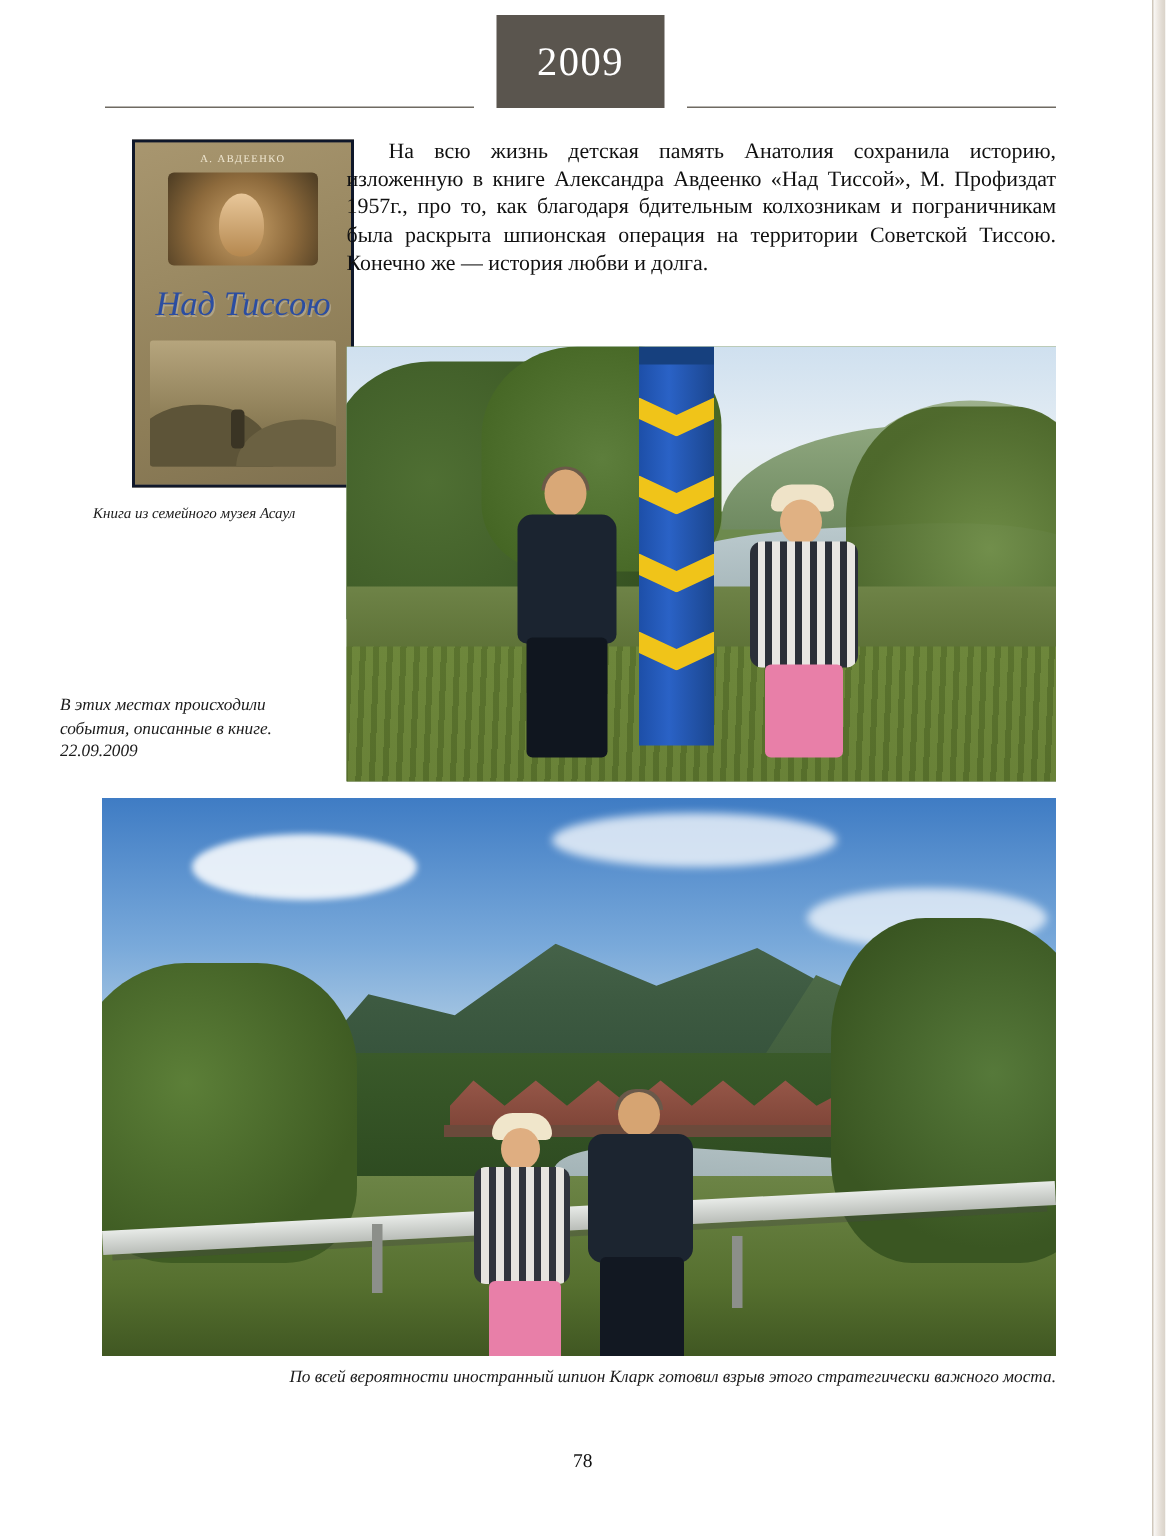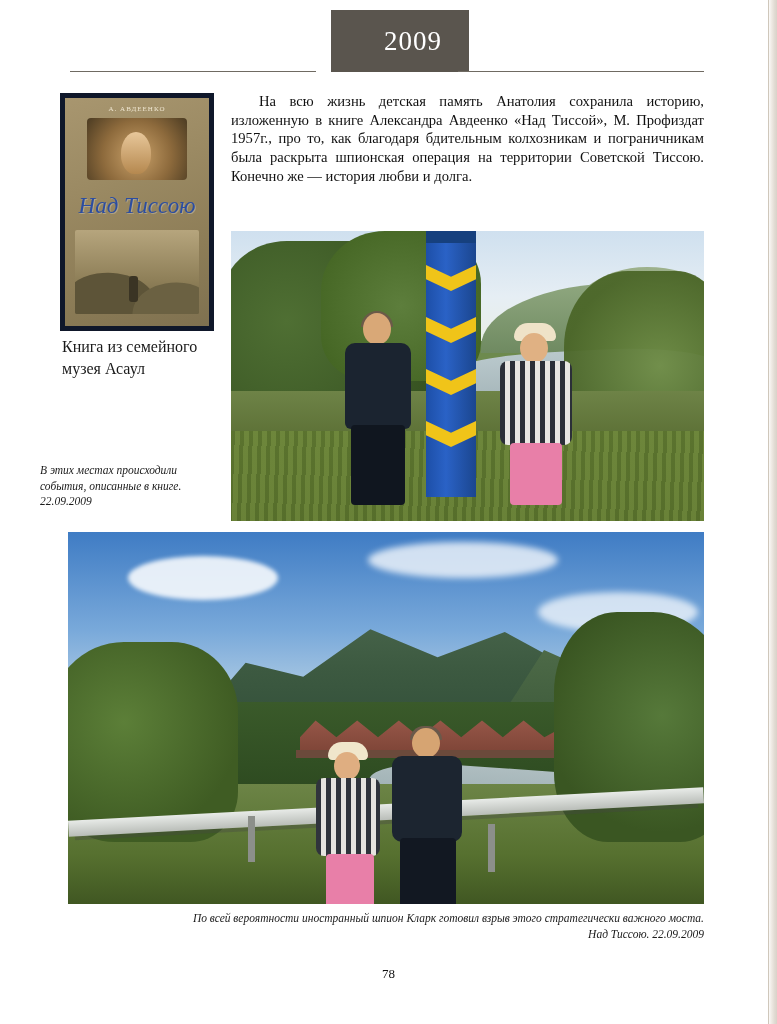--- a/index.html
+++ b/index.html
@@ -40,21 +40,20 @@
   .year-box {
     position: absolute;
     left: 331px;
     top: 10px;
     width: 112px;
     height: 62px;
     background: #5a554e;
     display: flex;
     align-items: center;
     justify-content: center;
-    padding-left: 26px;
   }
   .year-box .year-text {
     color: #ffffff;
     font-size: 27px;
     letter-spacing: 1px;
     font-family: "Liberation Serif", serif;
   }
   .rule-left {
     position: absolute;
     left: 70px;
@@ -84,25 +83,25 @@
     color: #111;
   }
   .body-text p {
     margin: 0;
     text-indent: 28px;
   }
 
   
   .book-cover {
     position: absolute;
-    left: 60px;
+    left: 88px;
     top: 93px;
     width: 144px;
     height: 228px;
-    border: 5px solid #0f172a;
+    border: 2px solid #0f172a;
     overflow: hidden;
     background: #9a8a6c;
   }
   .bc-inner { position:absolute; left:0; top:0; width:100%; height:100%; }
   .bc-bg {
     position:absolute; left:0; top:0; width:100%; height:100%;
     background: linear-gradient(160deg,#a8966f 0%, #9b8a63 35%, #8d7d57 70%, #7f7150 100%);
   }
   .bc-author {
     position:absolute; left:0; top:7px; width:100%;
@@ -146,21 +145,22 @@
   .bc-scene .fig {
     position:absolute; left:54px; bottom:12px; width:9px; height:26px;
     background:#3a3424; border-radius:3px;
   }
 
   .cap-book {
     position: absolute;
     left: 62px;
     top: 336px;
     width: 152px;
-    font-size: 16px;
+    font-size: 10px;
+    font-style: italic;
     line-height: 1.35;
     color: #1a1a1a;
   }
 
   .cap-places {
     position: absolute;
     left: 40px;
     top: 463px;
     width: 174px;
     font-size: 11.5px;
@@ -451,18 +451,17 @@
     <div class="p2-man">
       <div class="hair"></div>
       <div class="head"></div>
       <div class="torso"></div>
       <div class="legs"></div>
     </div>
   </div>
 
   <div class="cap-bridge">
     <div>По всей вероятности иностранный шпион Кларк готовил взрыв этого стратегически важного моста.</div>
-    <div>Над Тиссою. 22.09.2009</div>
   </div>
 
   <div class="page-number">78</div>
 
 </div>
 
 </body></html>

